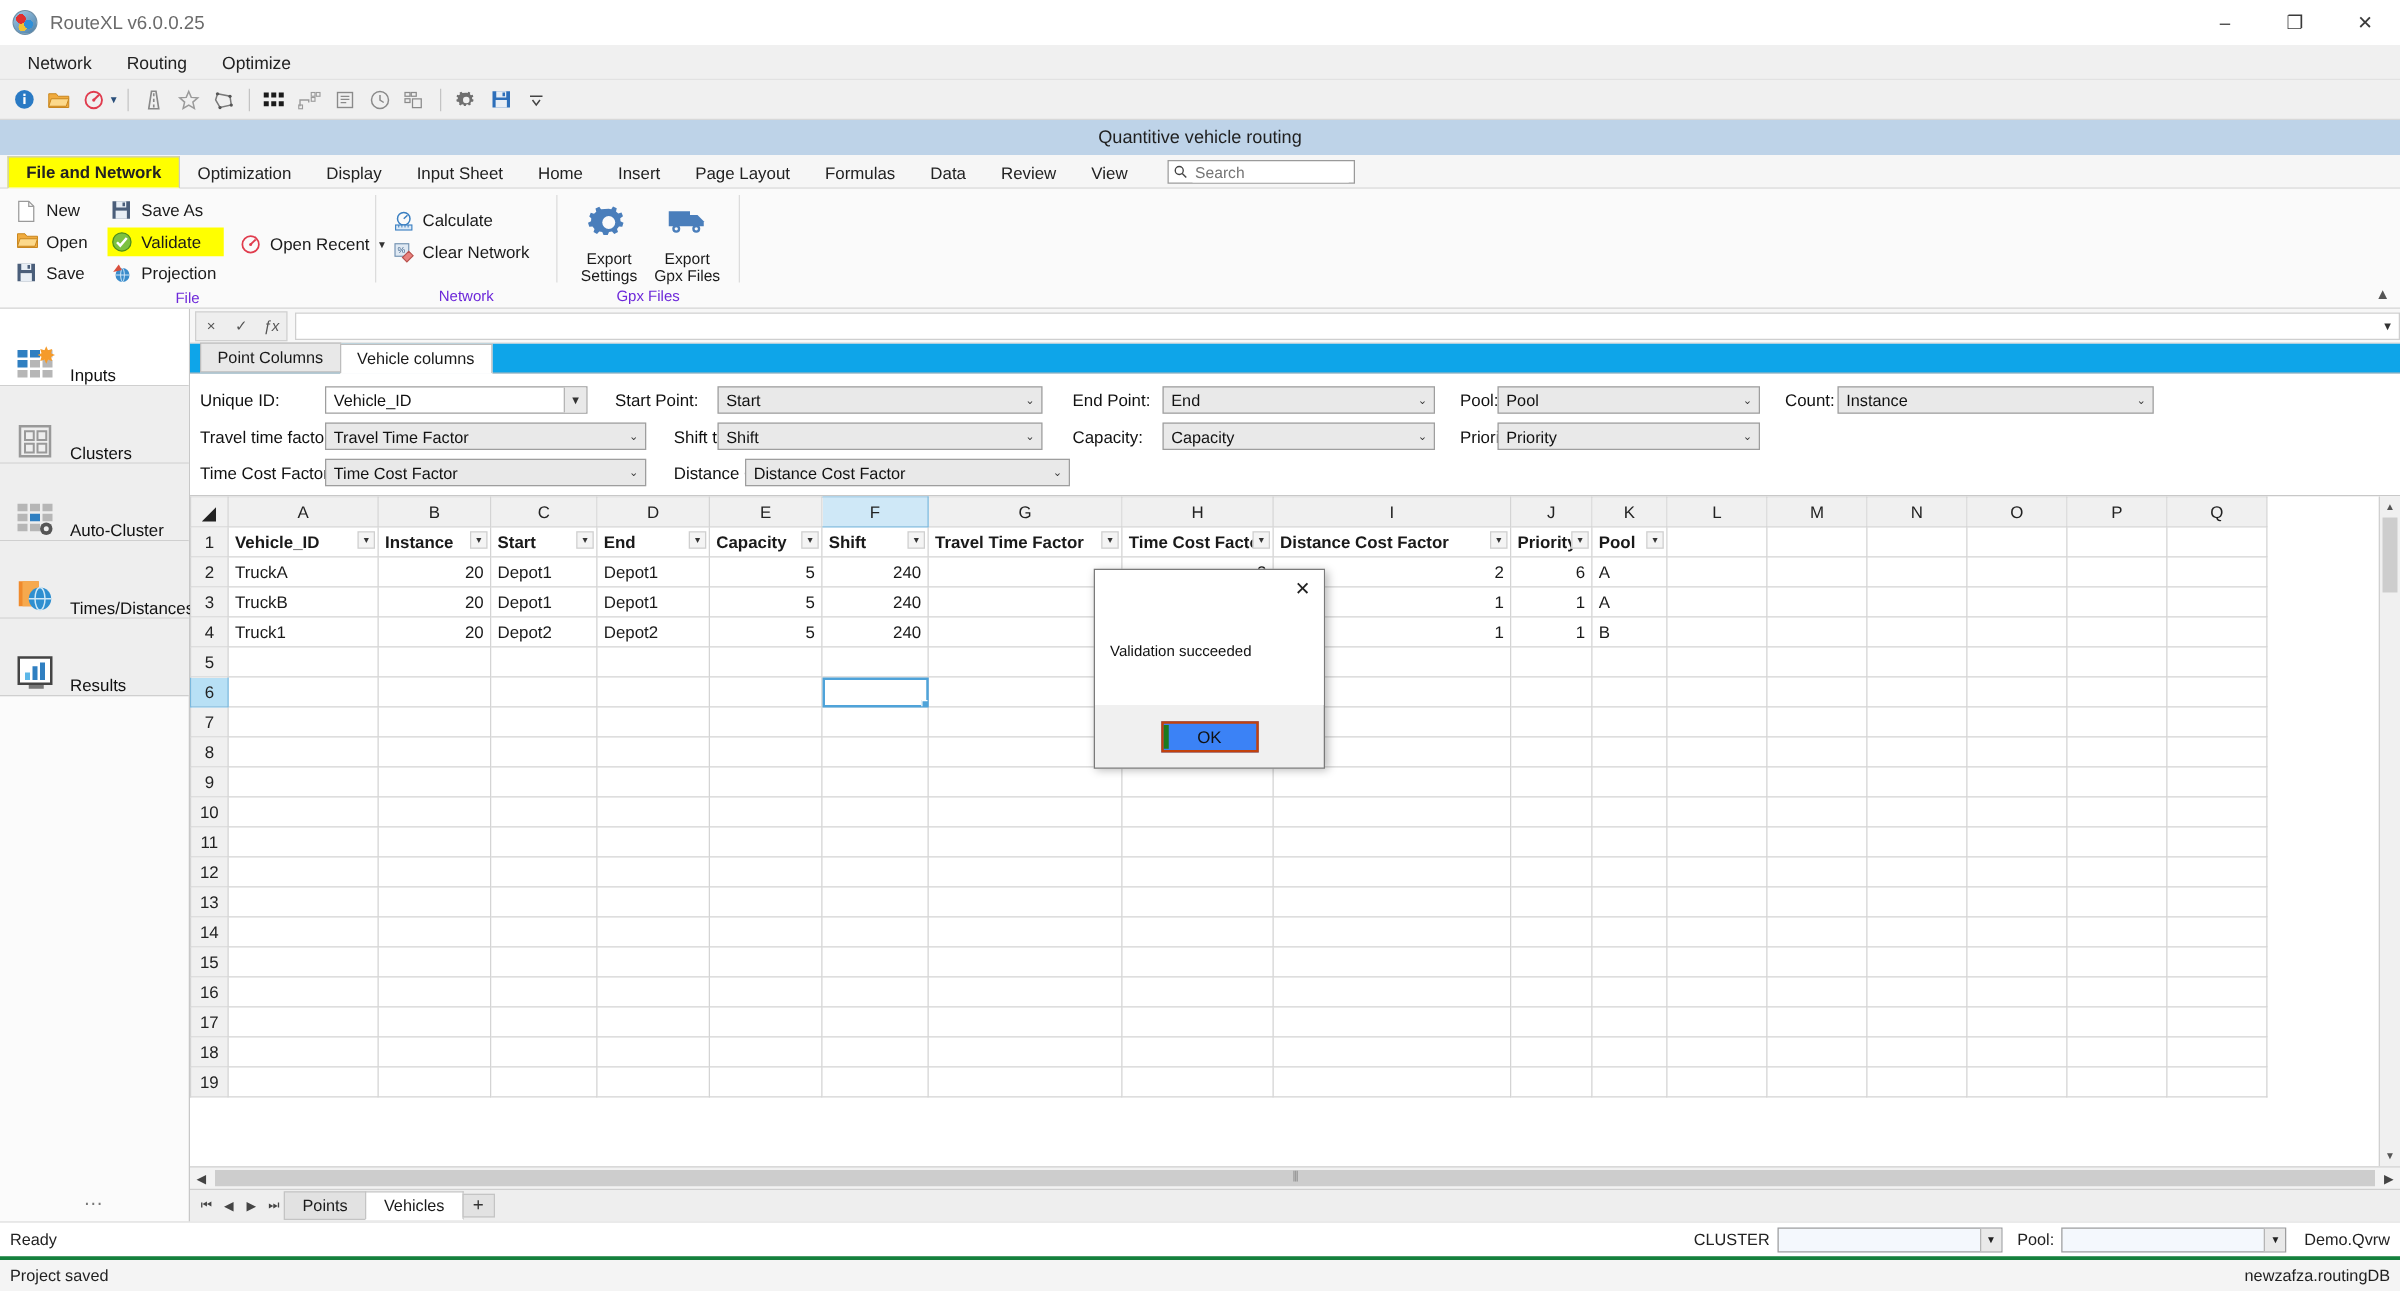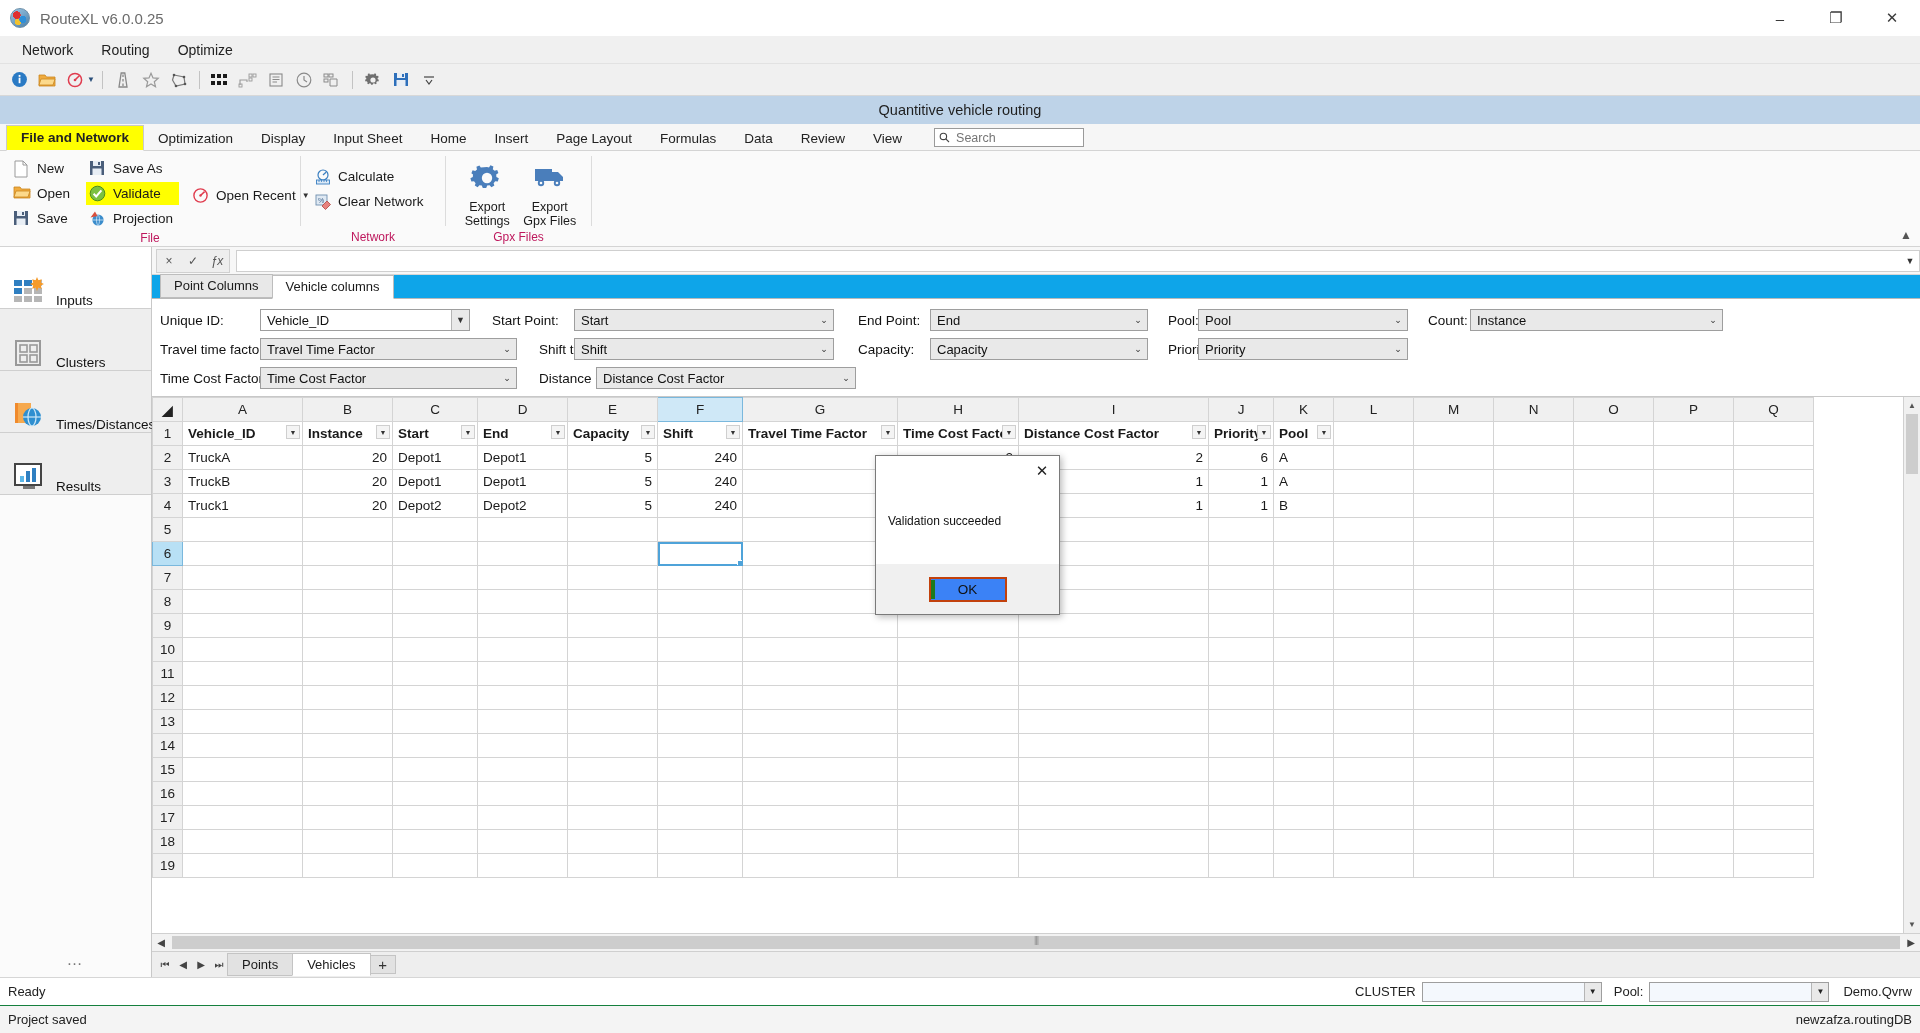--- a/index.html
+++ b/index.html
@@ -84,21 +84,21 @@
   }
 
   
   .ribbon {
     height:96px; background:#fafafa; border-bottom:1px solid #d4d4d4;
     display:flex; position:relative;
   }
   .rgroup { display:flex; flex-direction:column; height:100%; position:relative; }
   .rgroup-body { flex:1; display:flex; align-items:flex-start; padding:6px 10px 0 10px; }
   .rgroup-label {
-    height:17px; font-size:12px; color:#be185d; text-align:center; line-height:17px;
+    height:17px; font-size:12px; color:#6d28d9; text-align:center; line-height:17px;
   }
   .rgroup-sep { width:1px; background:#dcdcdc; margin-top:5px; margin-bottom:20px; }
 
   .rcol { display:flex; flex-direction:column; gap:2px; }
   .ritem {
     display:flex; align-items:center; gap:6px; padding:2px 6px 2px 3px;
     font-size:13.5px; color:#1a1a1a; height:23px; white-space:nowrap;
   }
   .ritem.hl { background:#ffff00; }
   .ritem-icon { width:18px; height:18px; flex:none; position:relative; }
@@ -218,21 +218,21 @@
   .stab.active { background:#ffffff; border-bottom-color:#ffffff; }
   .addsheet { width:26px; text-align:center; font-size:15px; color:#333;
      border:1px solid #c4c4c4; margin-left:-1px; background:#e2e2e2; }
 
   
   .statusbar {
     height:28px; background:#ffffff; border-top:1px solid #d6d6d6; display:flex;
     align-items:center; padding:0 8px; font-size:13px; color:#222;
   }
   .statusbar2 {
-    height:28px; background:#f4f4f4; border-top:1px solid #15803d; display:flex;
+    height:28px; background:#f4f4f4; border-top:3px solid #15803d; display:flex;
     align-items:center; padding:0 8px; font-size:13px; color:#222;
   }
   .sb-spacer { flex:1; }
   .sb-combo { width:180px; height:20px; border:1px solid #9e9e9e; background:#f4f8fd;
      position:relative; margin:0 6px; }
   .sb-combo .arw { position:absolute; right:0; top:0; bottom:0; width:17px;
      background:#e9e9e9; border-left:1px solid #b5b5b5; display:flex;
      align-items:center; justify-content:center; font-size:8px; }
 
   
@@ -606,20 +606,39 @@
               <rect x="18" y="7" width="7" height="7" fill="none" stroke="#999" stroke-width="1.6"></rect>
               <rect x="8" y="17" width="7" height="7" fill="none" stroke="#999" stroke-width="1.6"></rect>
               <rect x="18" y="17" width="7" height="7" fill="none" stroke="#999" stroke-width="1.6"></rect>
             </svg>
         </span>
         <span>Clusters</span>
       </div>
       <div class="side-item">
         <span class="side-ico">
           <svg width="34" height="30" viewBox="0 0 34 30">
+              <g fill="#b6b6b6">
+                <rect x="2" y="3" width="8" height="6"></rect>
+                <rect x="12" y="3" width="8" height="6"></rect>
+                <rect x="22" y="3" width="8" height="6"></rect>
+                <rect x="2" y="11" width="8" height="6"></rect>
+                <rect x="22" y="11" width="8" height="6"></rect>
+                <rect x="2" y="19" width="8" height="6"></rect>
+                <rect x="12" y="19" width="8" height="6"></rect>
+              </g>
+              <rect x="12" y="11" width="8" height="6" fill="#2f7fc1"></rect>
+              <circle cx="25" cy="23" r="5" fill="#555"></circle>
+              <circle cx="25" cy="23" r="2" fill="#eee"></circle>
+            </svg>
+        </span>
+        <span>Auto-Cluster</span>
+      </div>
+      <div class="side-item">
+        <span class="side-ico">
+          <svg width="34" height="30" viewBox="0 0 34 30">
               <path d="M3 3h16v20H3z" fill="#f08a2c"></path>
               <path d="M6 3h13v20H6z" fill="#f6a94e"></path>
               <circle cx="20" cy="17" r="9" fill="#2f8fd0"></circle>
               <ellipse cx="20" cy="17" rx="4" ry="9" fill="none" stroke="#cfe8f7" stroke-width="1.2"></ellipse>
               <line x1="11" y1="17" x2="29" y2="17" stroke="#cfe8f7" stroke-width="1.2"></line>
             </svg>
         </span>
         <span>Times/Distances</span>
       </div>
       <div class="side-item">

